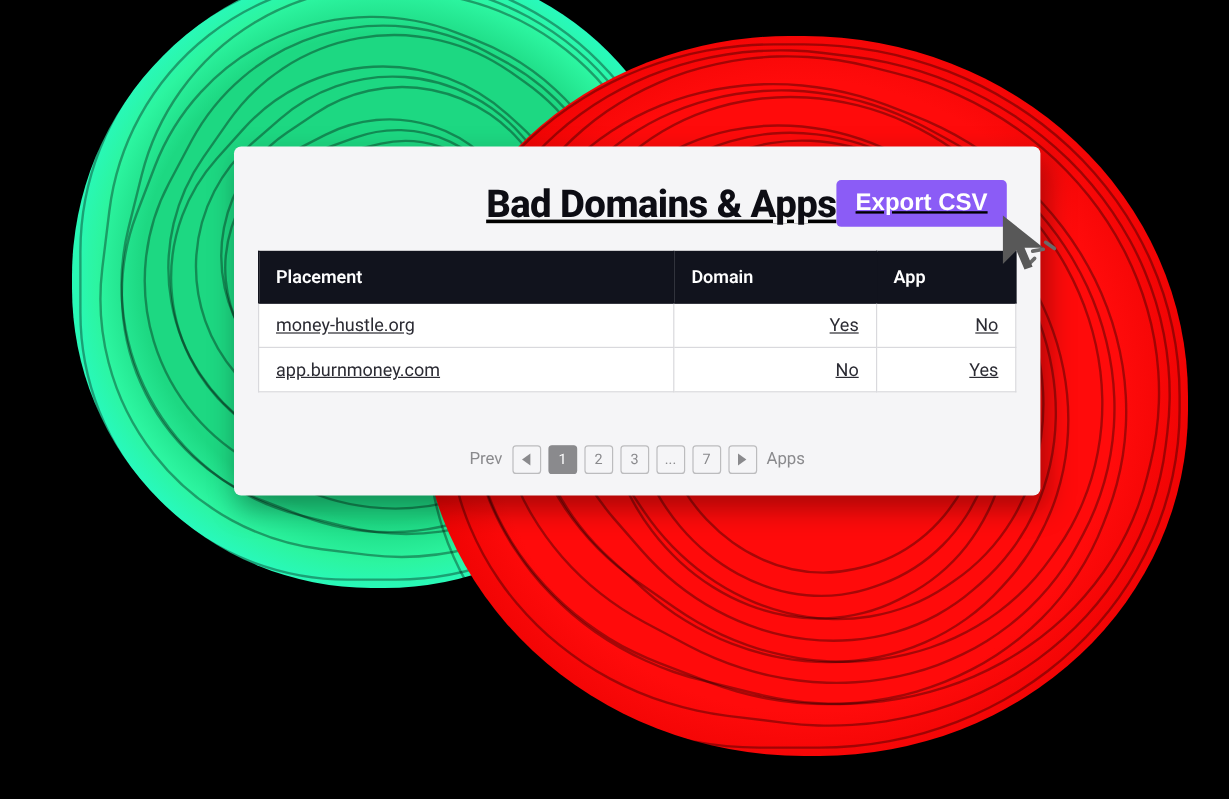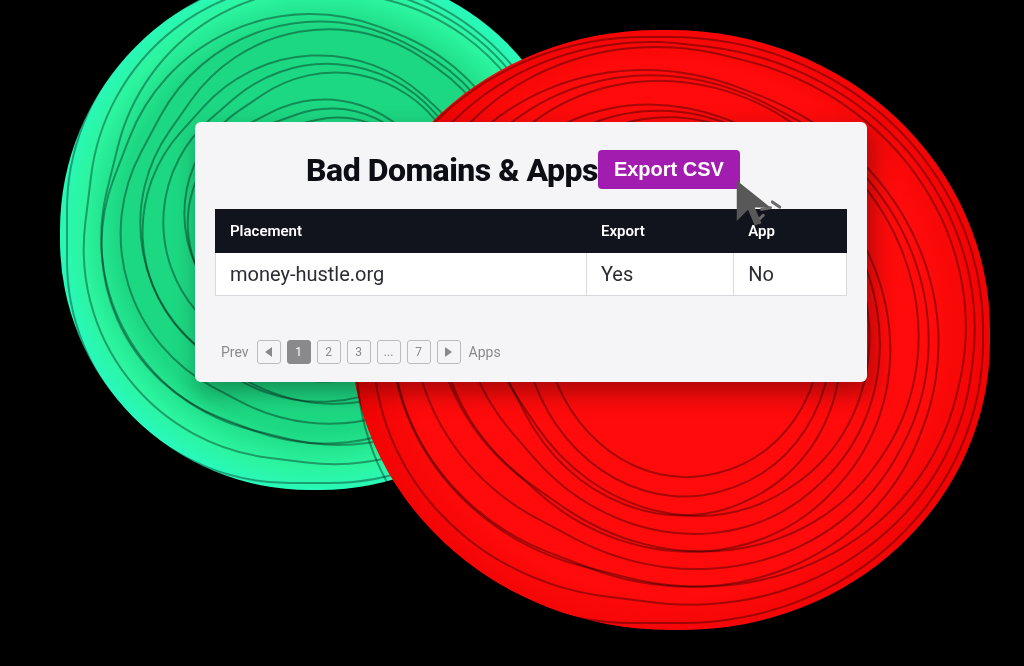--- a/index.html
+++ b/index.html
@@ -3,34 +3,34 @@
 <meta charset="utf-8">
 <style>
   html,body{margin:0;padding:0;width:1024px;height:666px;background:#000;font-family:-apple-system,BlinkMacSystemFont,"Segoe UI",Roboto,Helvetica,Arial,sans-serif;overflow:hidden;}
   .stage{position:relative;width:1024px;height:666px;}
   .blob{position:absolute;border-radius:45% 45% 45% 45%;}
   .blob-green{left:60px;top:-30px;width:520px;height:520px;background:radial-gradient(circle at 50% 50%, #1dd882 0%, #1dd882 55%, #2cf5a0 65%, #22ffe6 82%, rgba(0,0,0,0) 86%);border-radius:50% 48% 50% 48%;}
   .blob-red{left:350px;top:30px;width:640px;height:600px;background:radial-gradient(circle at 50% 50%, #ff0b0b 0%, #ff0b0b 60%, #e80000 80%, rgba(0,0,0,0) 88%);border-radius:48% 50% 48% 50%;}
   .ring-set{position:absolute;inset:0;}
   .ring{position:absolute;border:2px solid rgba(0,0,0,0.35);border-radius:46% 50% 48% 44%;}
   .card{position:absolute;left:195px;top:122px;width:672px;background:#f5f5f7;border-radius:6px;box-shadow:4px 10px 24px rgba(0,0,0,0.35);padding:0 0 18px 0;}
-  .card-header{display:flex;align-items:center;justify-content:center;padding:28px 28px 20px 12px;}
+  .card-header{display:flex;align-items:center;justify-content:flex-end;padding:28px 28px 20px 12px;text-decoration:underline;}
   .title{font-size:32px;font-weight:800;color:#0d0d14;letter-spacing:-0.5px;}
-  .export-btn{position:relative;background:#a21caf;color:#fff;font-size:20px;font-weight:600;padding:8px 16px;border-radius:4px;border:none;cursor:pointer;}
+  .export-btn{position:relative;background:#8b5cf6;color:#fff;font-size:20px;font-weight:600;padding:8px 16px;border-radius:4px;border:none;cursor:pointer;}
   .click-lines{position:absolute;right:-14px;bottom:-14px;pointer-events:none;}
   .click-line{position:absolute;width:12px;height:3px;background:#6a6a6a;border-radius:2px;}
   .cl1{left:0;top:14px;transform:rotate(-45deg);}
   .cl2{left:6px;top:4px;transform:rotate(-10deg);}
   .cl3{left:16px;top:0;transform:rotate(35deg);}
   .cursor{position:absolute;right:-44px;bottom:-46px;}
   table{border-collapse:collapse;width:calc(100% - 40px);margin:0 20px 10px 20px;background:#fff;border:1px solid #d9d9dd;}
   th{background:#11131d;color:#fff;text-align:left;font-weight:600;font-size:15px;padding:12px 14px;border:1px solid #11131d;}
-  td{font-size:20px;color:#2b2b33;padding:9px 14px;border:1px solid #d9d9dd;}
-  td.num{}
-  .pager{display:flex;align-items:center;gap:6px;justify-content:flex-start;padding:0 24px;margin-top:44px;}
+  td{font-size:15px;color:#2b2b33;padding:9px 14px;border:1px solid #d9d9dd;text-decoration:underline;}
+  td.num{text-align:right;}
+  .pager{display:flex;align-items:center;gap:6px;justify-content:center;padding:0 12px;margin-top:44px;}
   .pager .btn{min-width:22px;height:22px;border:1px solid #bcbcbe;background:transparent;color:#8a8a8d;font-size:12px;display:flex;align-items:center;justify-content:center;border-radius:3px;cursor:pointer;}
   .pager .btn.current{background:#8a8a8d;color:#fff;border-color:#8a8a8d;}
   .pager .label{color:#8a8a8d;font-size:14px;padding:0 2px;cursor:pointer;}
   .pager .arrow{width:0;height:0;border-top:5px solid transparent;border-bottom:5px solid transparent;}
   .pager .arrow.left{border-right:7px solid #8a8a8d;}
   .pager .arrow.right{border-left:7px solid #8a8a8d;}
 </style>
 </head>
 <body>
 
@@ -83,29 +83,34 @@
               <path fill="#585858" d="M3 2l0 18 5-5 3 7 3-1-3-7 7 0z"></path>
             </svg>
         </span>
       </button>
     </div>
 
     <table>
       <thead>
         <tr>
           <th>Placement</th>
-          <th>Export</th>
+          <th>Domain</th>
           <th>App</th>
         </tr>
       </thead>
       <tbody id="tbody">
           <tr>
             <td>money-hustle.org</td>
             <td class="num">Yes</td>
             <td class="num">No</td>
+          </tr>
+          <tr>
+            <td>app.burnmoney.com</td>
+            <td class="num">No</td>
+            <td class="num">Yes</td>
           </tr>
         </tbody>
     </table>
 
     <div class="pager">
       <span class="label">Prev</span>
       <span class="btn">
           <span class="arrow left"></span>
         </span>
       <span id="pager-pages" style="display: inline-flex; gap: 6px;">

